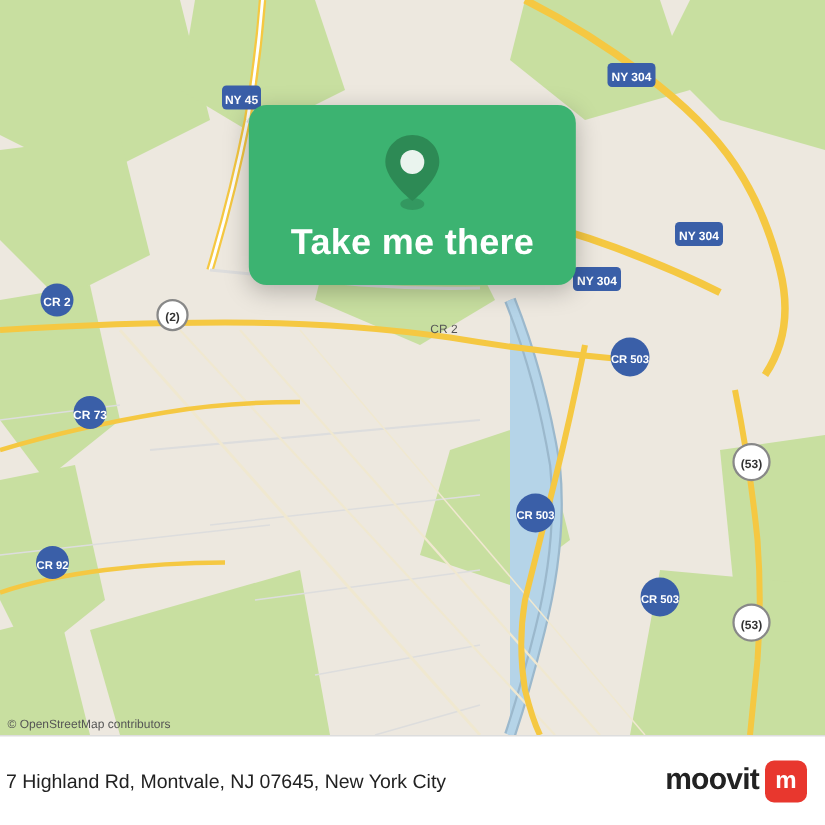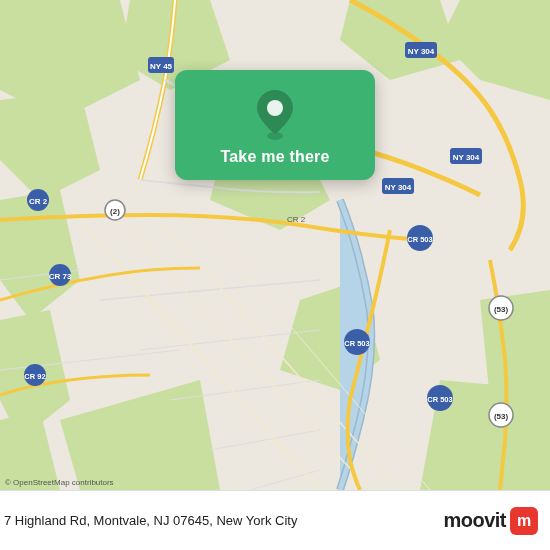--- a/index.html
+++ b/index.html
@@ -43,21 +43,21 @@
     }
 
     #pin-icon {
       width: 44px;
       height: 52px;
       margin-bottom: 8px;
     }
 
     #take-me-there-btn {
       color: #fff;
-      font-size: 16px;
+      font-size: 24px;
       font-weight: bold;
       background: none;
       border: none;
       cursor: pointer;
       letter-spacing: 0.2px;
       white-space: nowrap;
     }
 
     
     #bottom-bar {

